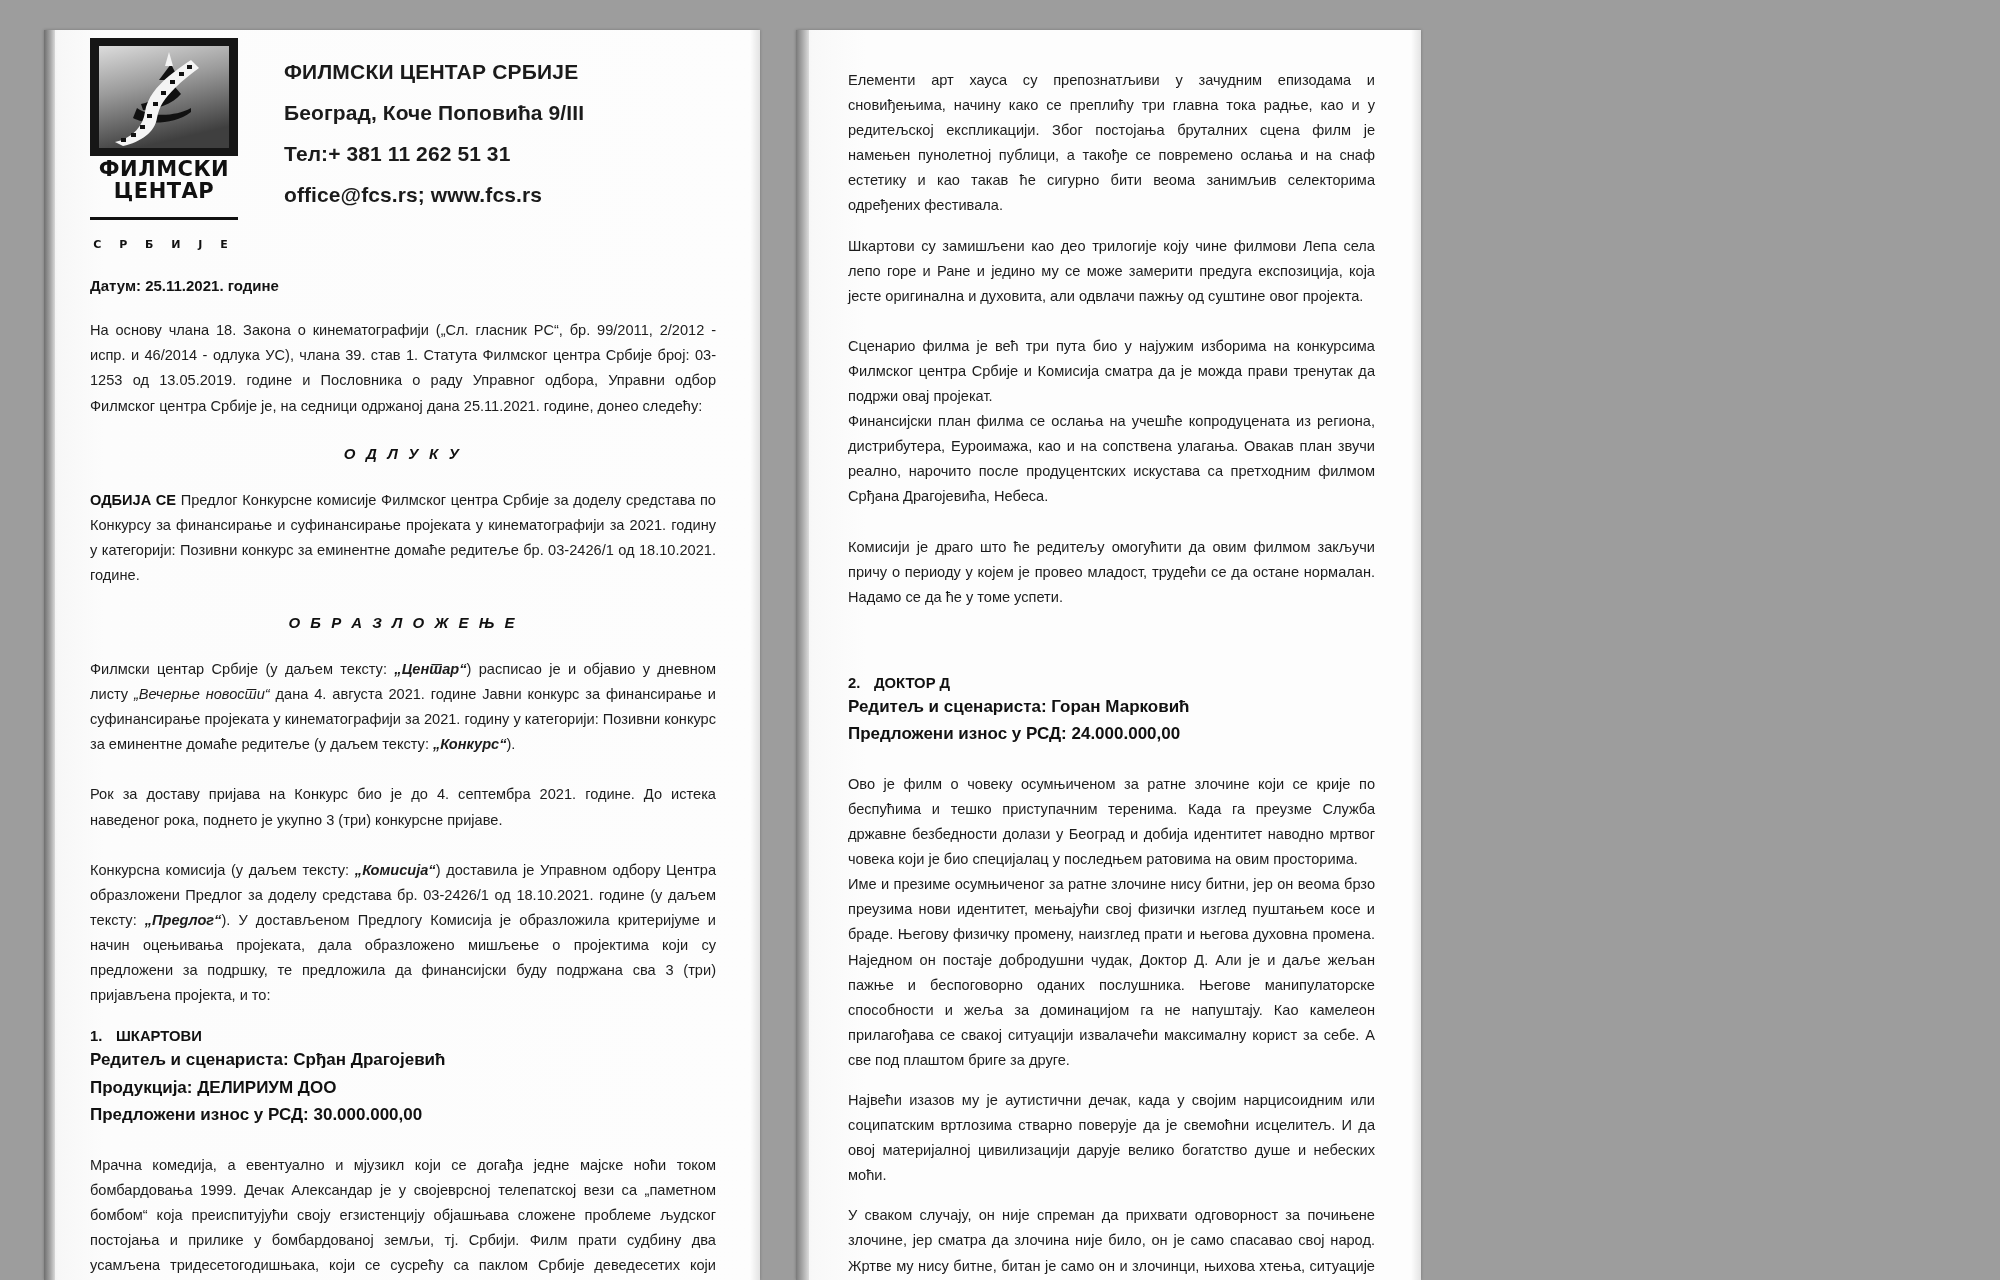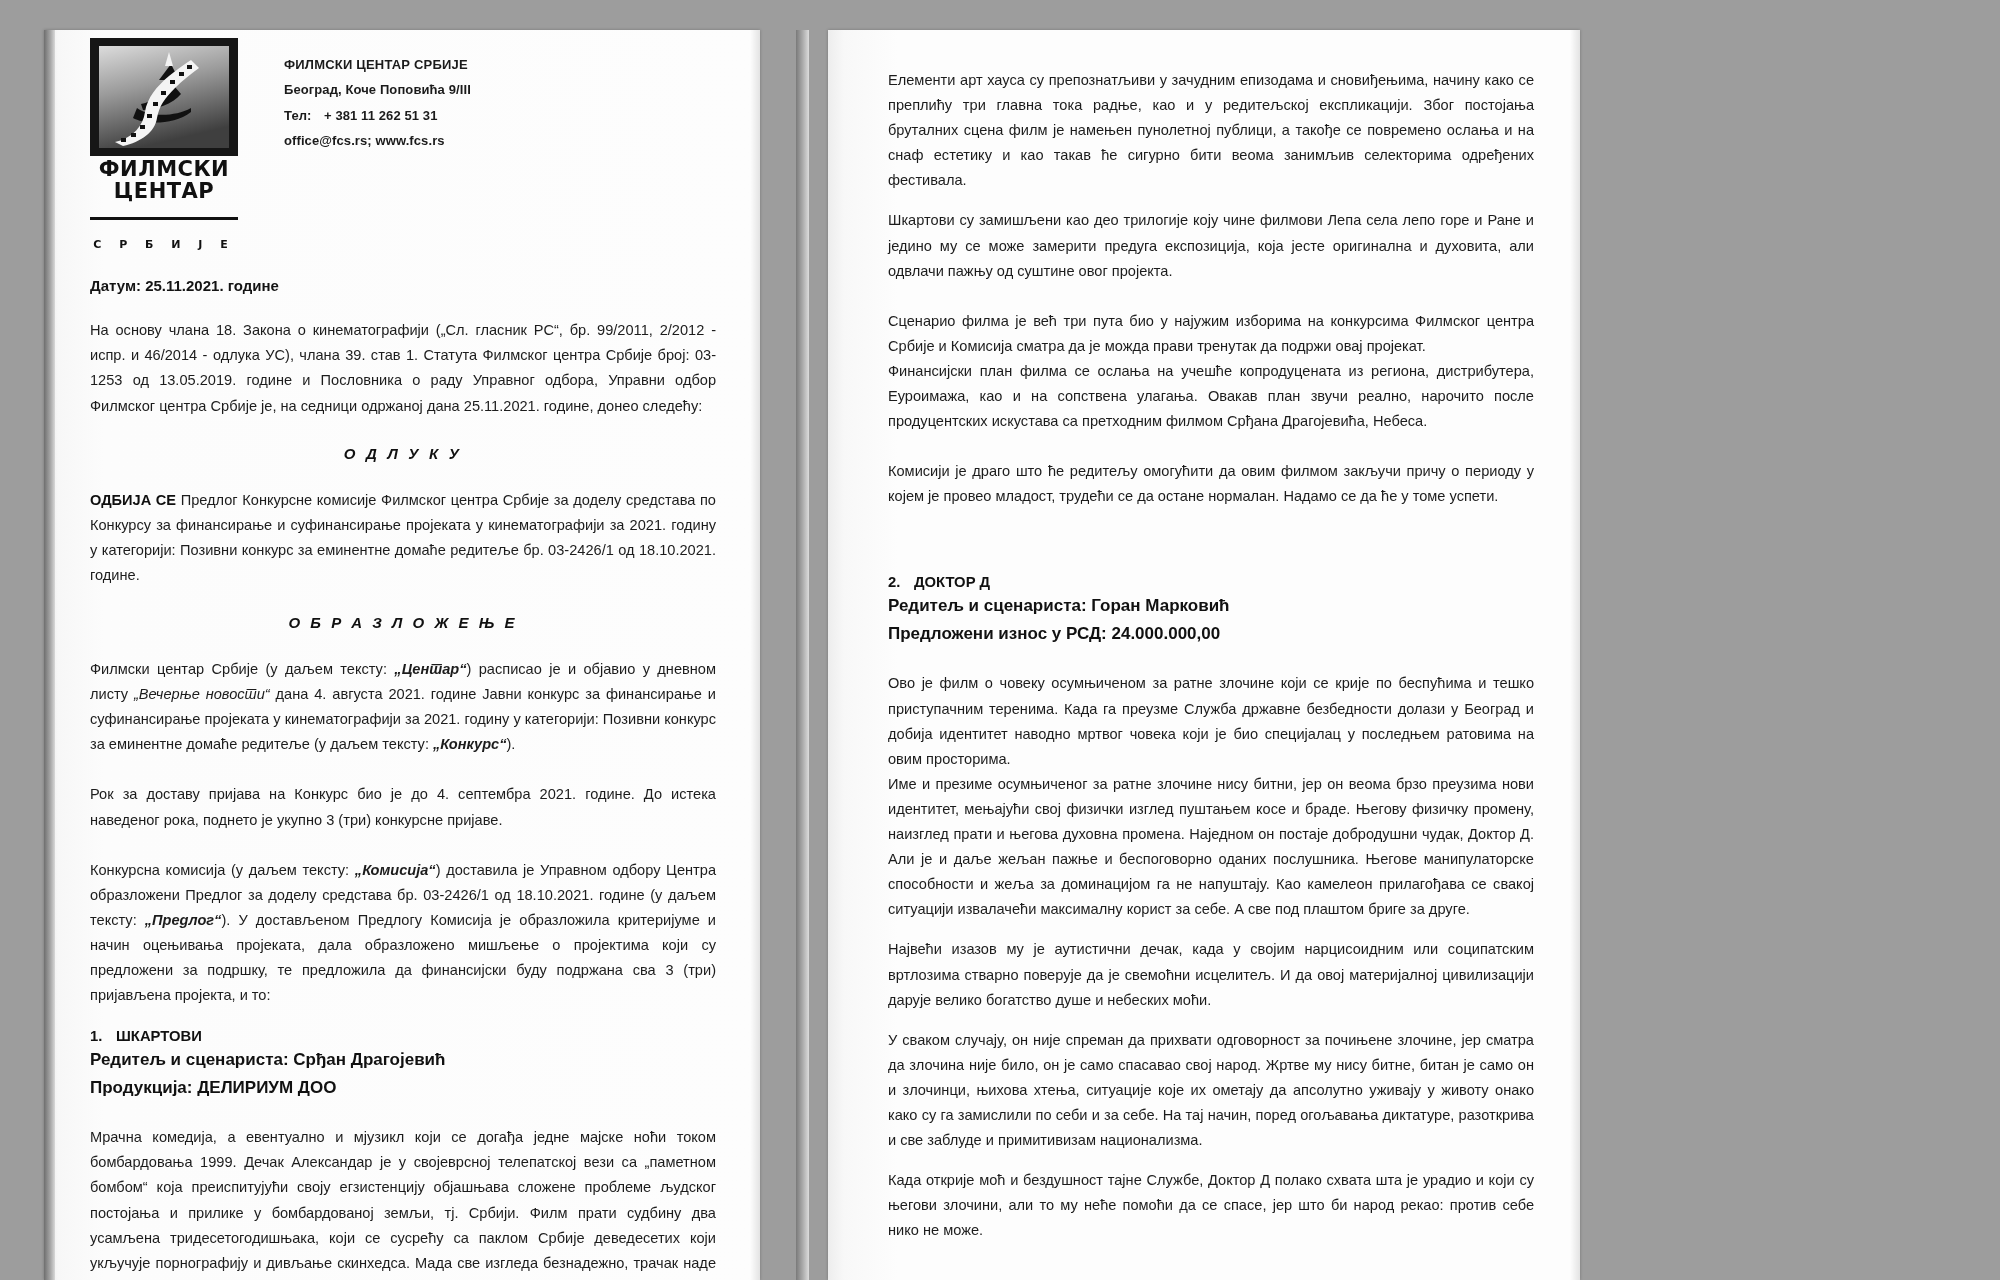--- a/index.html
+++ b/index.html
@@ -32,27 +32,26 @@
   }
   .page-left {
     left: 44px;
     top: 30px;
     width: 716px;
     height: 1250px;
     background:
       linear-gradient(90deg, #e4e4e4 0px, #f7f7f7 14px, #fcfcfc 60px, #fdfdfd 100%);
   }
   .page-right {
-    left: 828px;
+    left: 796px;
     top: 30px;
-    width: 744px;
+    width: 625px;
     height: 1250px;
     background:
       linear-gradient(90deg, #ededed 0px, #f8f8f8 16px, #fdfdfd 70px, #fdfdfd 100%);
-    padding-left: 8px;
   }
   
   .gutter-left {
     position: absolute;
     left: 44px;
     top: 30px;
     width: 11px;
     height: 1250px;
     background: linear-gradient(90deg, #6f6f6f, #a8a8a8 60%, #d8d8d8);
   }
@@ -114,21 +113,21 @@
     color: #111;
     text-align: center;
     width: 148px;
     padding-top: 18px;
     font-family: "DejaVu Sans", sans-serif;
   }
 
   .org-block {
     padding-left: 42px;
     padding-top: 14px;
-    font-size: 13px;
+    font-size: 21px;
     font-weight: bold;
     color: #1b1b1b;
     line-height: 1.95;
     letter-spacing: 0.1px;
   }
   .org-block .org-name { letter-spacing: 0.2px; }
   .org-block .org-tel span.lbl { display: inline-block; min-width: 40px; }
 
   
   .doc-meta {
@@ -278,20 +277,21 @@
         <p class="para">Рок за доставу пријава на Конкурс био је до 4. септембра 2021. године. До истека наведеног рока, поднето је укупно 3 (три) конкурсне пријаве.</p>
 
         <div class="spacer-sm"></div>
 
         <p class="para"><span>Конкурсна комисија (у даљем тексту: </span><span class="bi">„Комисија“</span><span>) доставила је Управном одбору Центра образложени Предлог за доделу средстава бр. 03-2426/1 од 18.10.2021. године (у даљем тексту: </span><span class="bi">„Предлог“</span><span>). У достављеном Предлогу Комисија је образложила критеријуме и начин оцењивања пројеката, дала образложено мишљење о пројектима који су предложени за подршку, те предложила да финансијски буду подржана сва 3 (три) пријављена пројекта, и то:</span></p>
 
         <div class="project">
           <div class="project-title"><span class="num">1.</span><span>ШКАРТОВИ</span></div>
           <div class="project-line"><span>Редитељ и сценариста:</span> <span>Срђан Драгојевић</span></div>
           <div class="project-line"><span>Продукција:</span> <span>ДЕЛИРИУМ ДОО</span></div>
+          <div class="project-line"><span>Предложени износ у РСД:</span> <span>30.000.000,00</span></div>
         </div>
 
         <div class="spacer-sm"></div>
 
         <p class="para">Мрачна комедија, а евентуално и мјузикл који се догађа једне мајске ноћи током бомбардовања 1999. Дечак Александар је у својеврсној телепатској вези са „паметном бомбом“ која преиспитујући своју егзистенцију објашњава сложене проблеме људског постојања и прилике у бомбардованој земљи, тј. Србији. Филм прати судбину два усамљена тридесетогодишњака, који се сусрећу са паклом Србије деведесетих који укључује порнографију и дивљање скинхедса. Мада све изгледа безнадежно, трачак наде пружа љубавна прича главних јунака, Душана и Ане.</p>
       </div>
 
       <div class="page-edge-shadow"></div>
     </div>
   </div>

